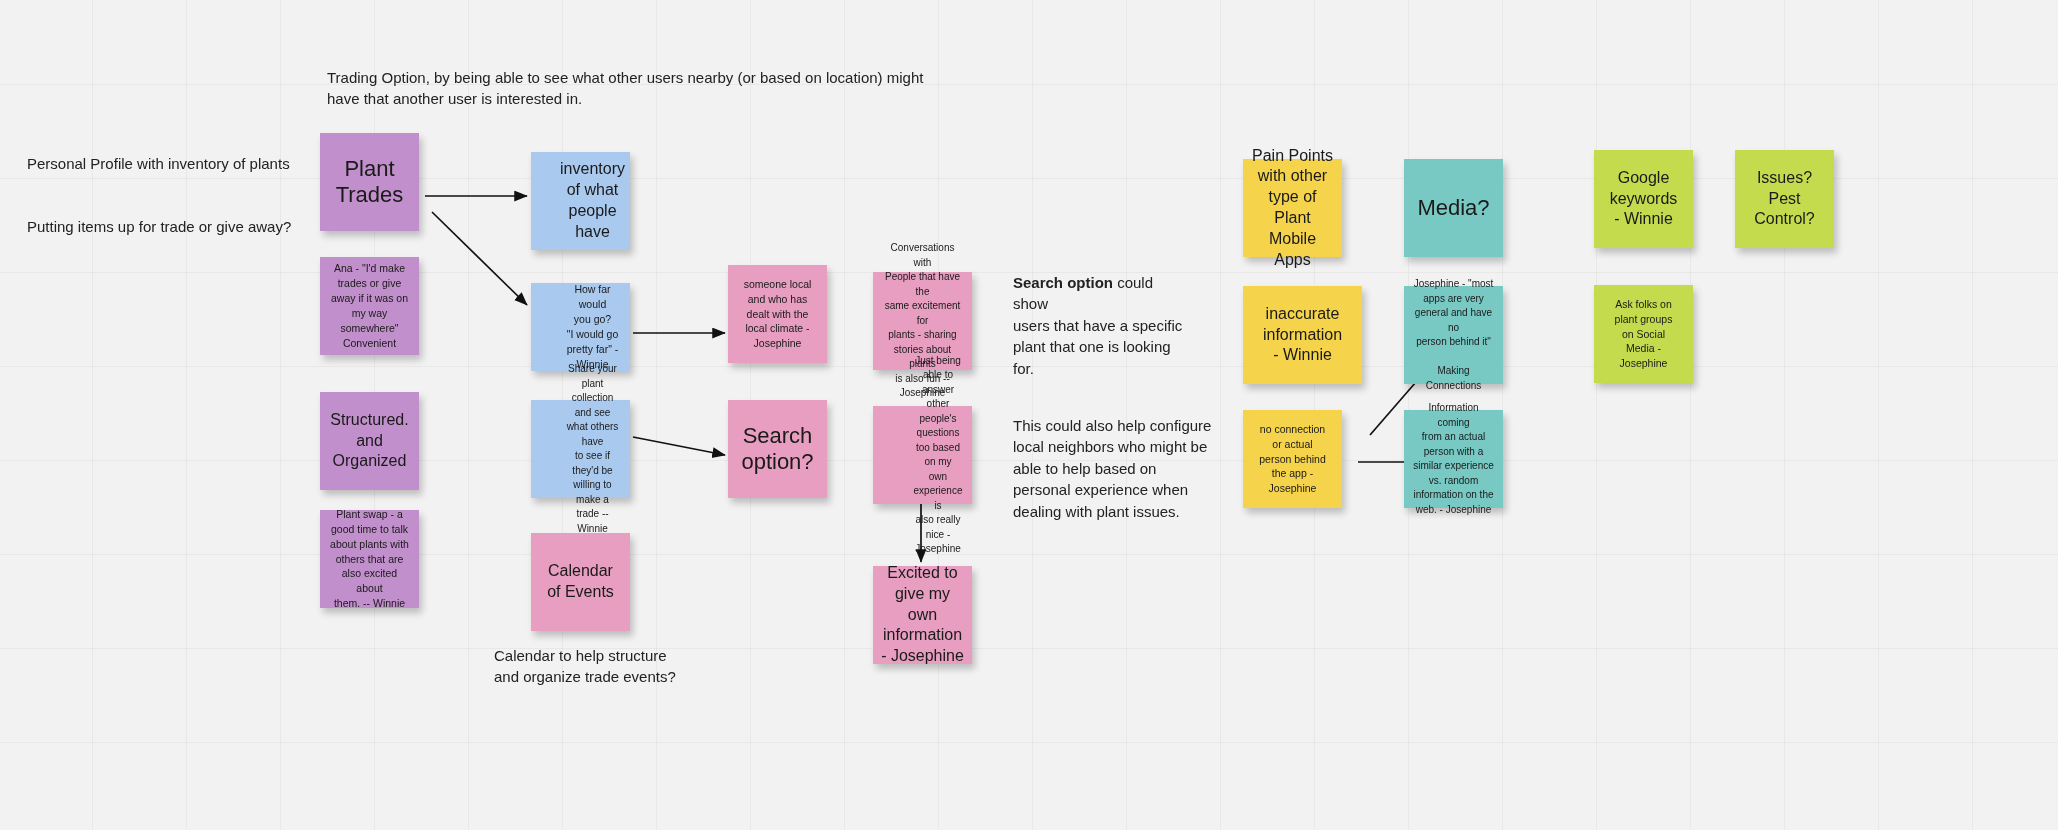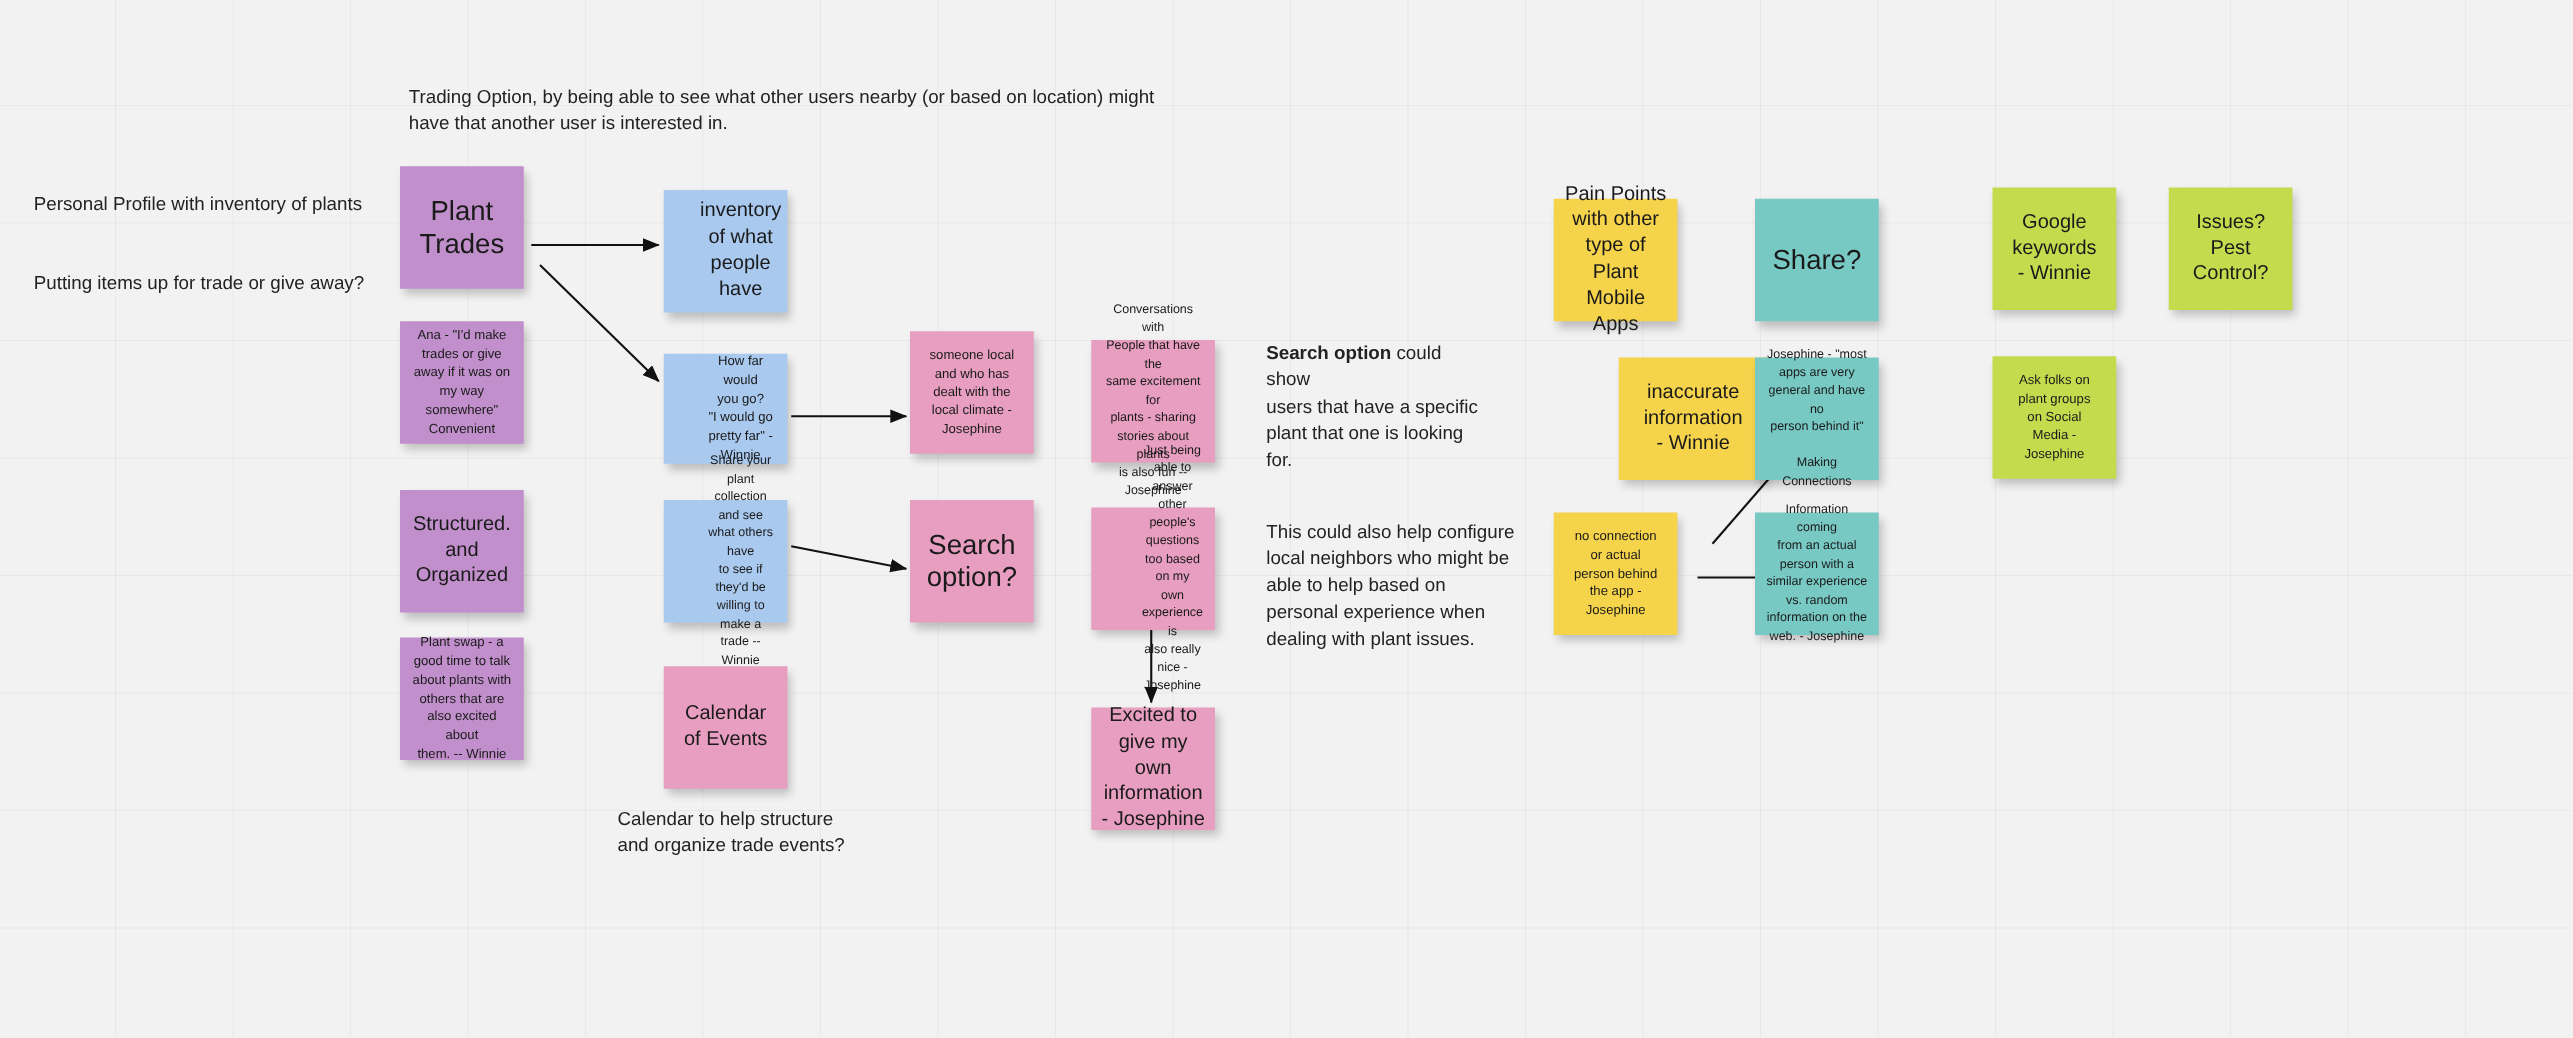--- a/index.html
+++ b/index.html
@@ -184,31 +184,31 @@
   <div class="note pink med" style="left:873px; top:566px; width:99px; height:98px;">Excited to
 give my own
 information
 - Josephine</div>
 
   <div class="note yellow med" style="left:1243px; top:159px; width:99px; height:98px;">Pain Points
 with other
 type of Plant
 Mobile Apps</div>
 
-  <div class="note yellow med" style="left:1295px; top:286px; width:119px; height:98px;">inaccurate
+  <div class="note yellow med" style="left:1243px; top:286px; width:119px; height:98px;">inaccurate
 information
 - Winnie</div>
 
   <div class="note yellow small" style="left:1243px; top:410px; width:99px; height:98px;">no connection
 or actual
 person behind
 the app -
 Josephine</div>
 
-  <div class="note teal big" style="left:1404px; top:159px; width:99px; height:98px;">Share?</div>
+  <div class="note teal big" style="left:1404px; top:159px; width:99px; height:98px;">Media?</div>
 
   <div class="note teal tiny" style="left:1404px; top:286px; width:99px; height:98px;">Josephine - "most
 apps are very
 general and have no
 person behind it"
 
 Making Connections</div>
 
   <div class="note teal tiny" style="left:1404px; top:410px; width:99px; height:98px;">Information coming
 from an actual

